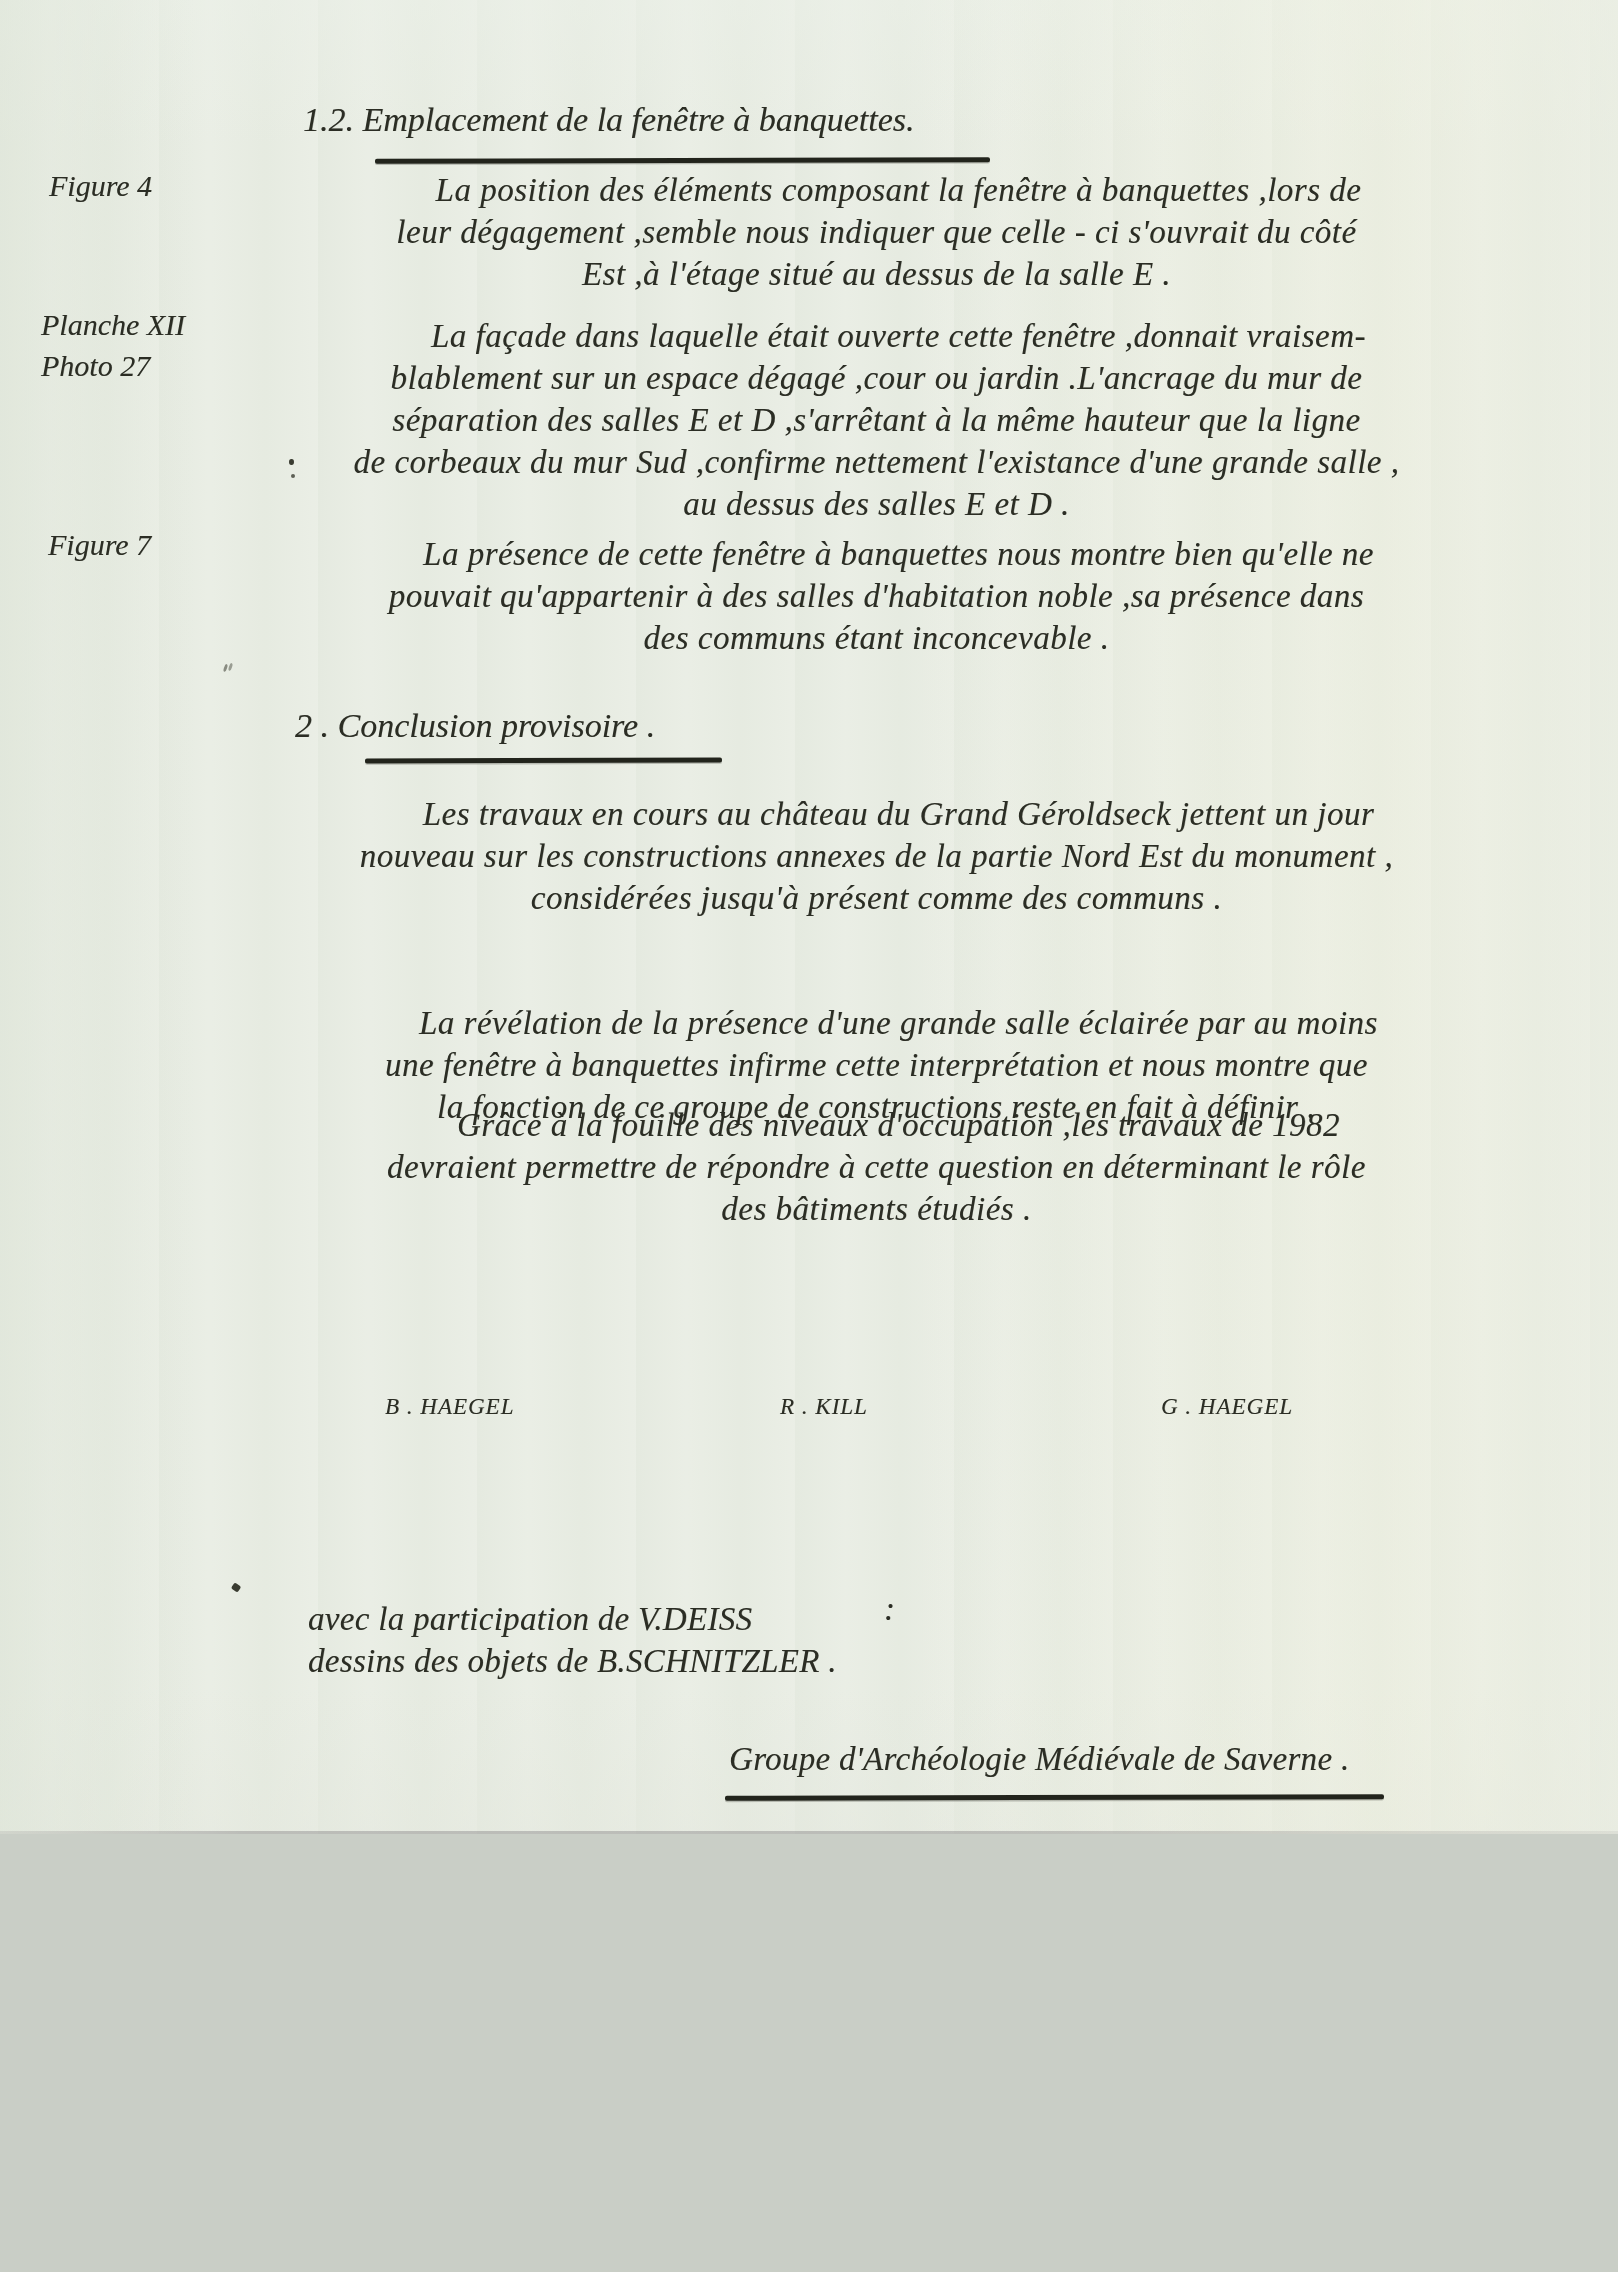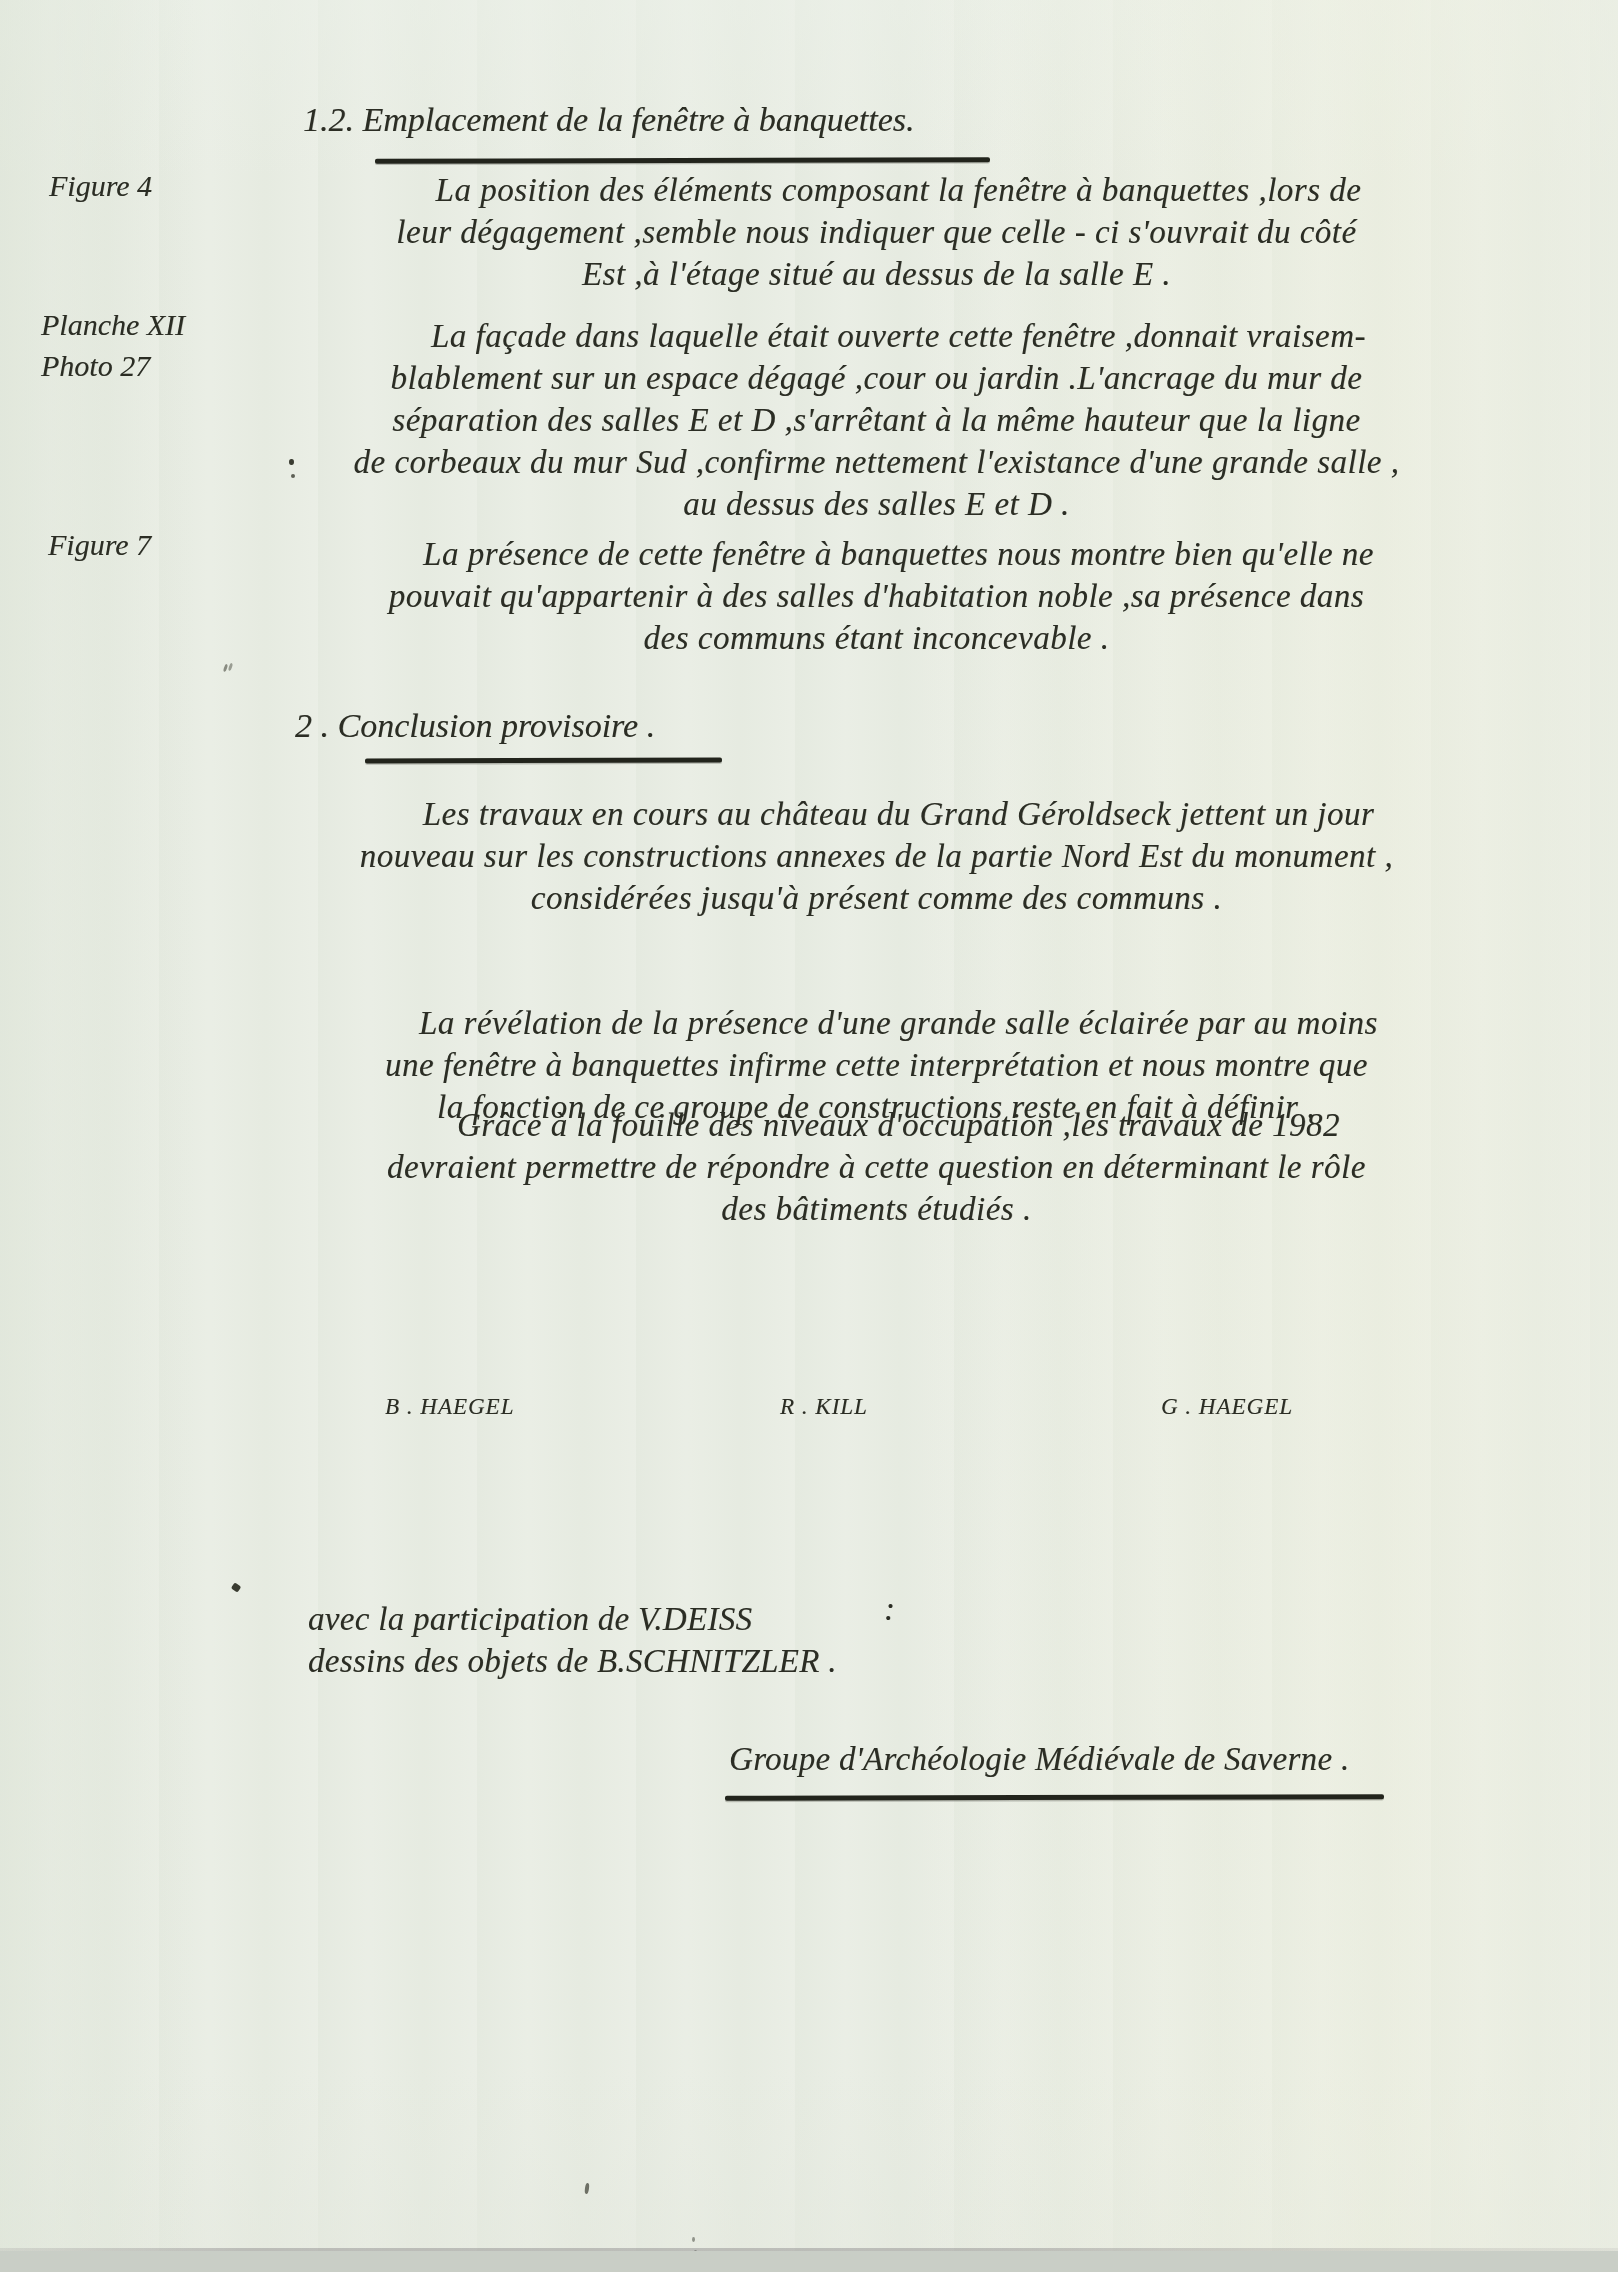--- a/index.html
+++ b/index.html
@@ -1,18 +1,18 @@
 <!DOCTYPE html>
 <html style="font-size:10.6px"><head>
 <meta charset="utf-8">
 <style>
   html,body{margin:0;padding:0;background:#c9cec6;}
   .page{
     position:relative;
-    width:1619px;height:2251px;
+    width:1619px;height:1834px;
     margin:0 auto;
     overflow:hidden;
     background-color:#e9ede4;
     background-image:
       linear-gradient(90deg, rgba(222,229,216,.55) 0%, rgba(238,242,234,0) 12%, rgba(238,242,234,0) 55%, rgba(242,242,222,.35) 86%, rgba(235,238,226,.55) 100%),
       linear-gradient(180deg, rgba(236,241,233,.5) 0%, rgba(238,242,234,0) 8%, rgba(238,242,234,0) 92%, rgba(228,232,222,.5) 100%),
       repeating-linear-gradient(90deg, rgba(214,223,209,.22) 0px, rgba(238,242,234,.22) 50px, rgba(219,227,213,.22) 106px, rgba(240,243,236,.22) 159px);
     font-family:"Liberation Serif","DejaVu Serif",serif;
     font-style:italic;
     color:#2c2e25;

